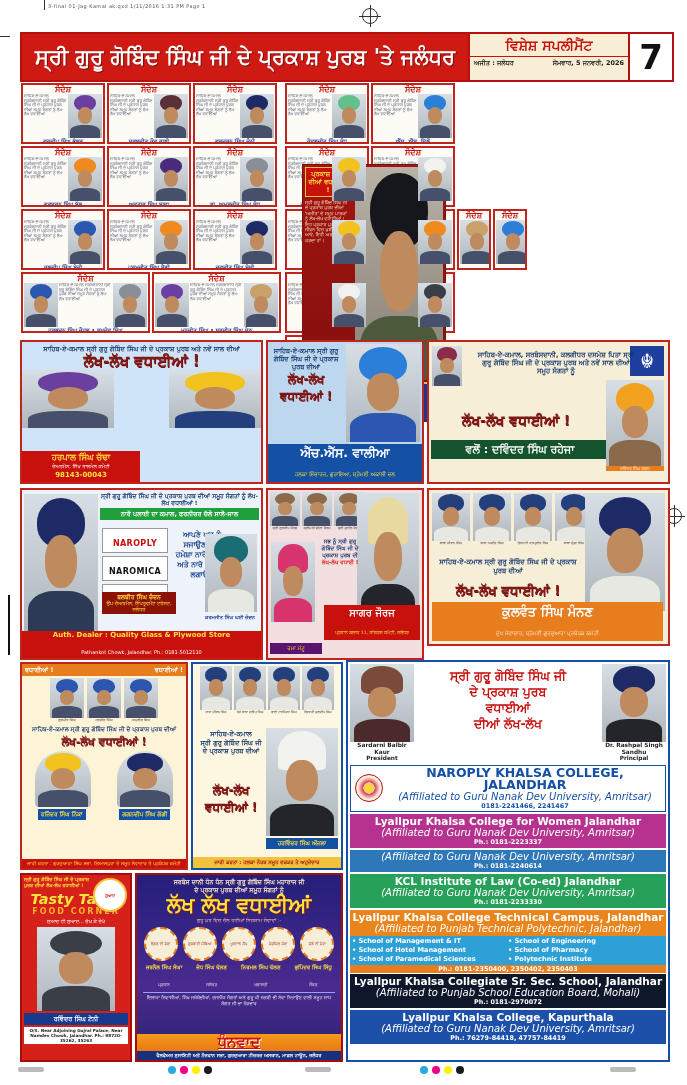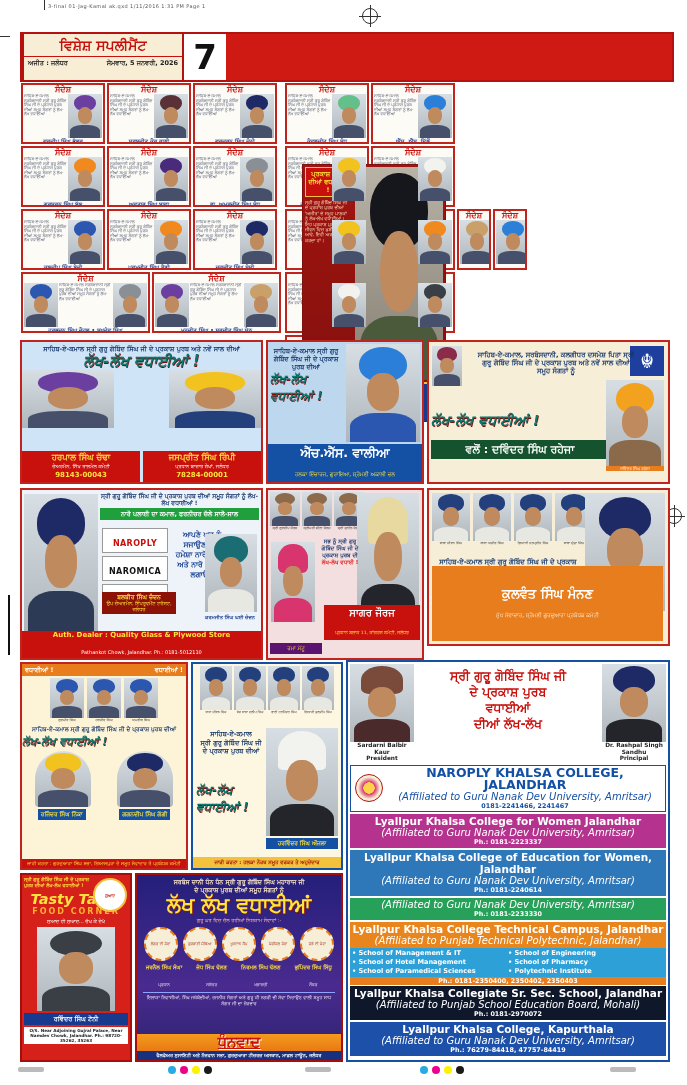--- a/index.html
+++ b/index.html
@@ -52,21 +52,21 @@
   .mu-photo{flex:1;position:relative;background:linear-gradient(#b9b2a6,#857f74);margin:2px;}
   .mu-photo .turban{border-radius:48%;background:#16161d;}
   .mu-band{background:#173a8f;text-align:center;padding:2px 0 3px;border-top:2px solid #f3c23c;}
   .mu-band b{color:#ffe23c;font-size:11px;display:block;}
   .mu-band span{font-size:6.5px;color:#fff;}
 
   
   .ad{box-sizing:border-box;position:absolute;overflow:hidden;}
   .chadha{top:340px;left:20px;width:243px;height:144px;background:#cfe4f6;border:2px solid #c0241c;display:flex;flex-direction:column;align-items:center;}
   .greet{font-size:6.5px;color:#12356d;font-weight:bold;text-align:center;line-height:8px;margin-top:3px;}
-  .bigred{color:#0f766e;font-weight:bold;font-size:15px;line-height:17px;text-align:left;text-shadow:.5px .5px 0 #7c0b08;font-style:italic;}
+  .bigred{color:#7f1d1d;font-weight:bold;font-size:15px;line-height:17px;text-align:center;text-shadow:.5px .5px 0 #7c0b08;}
   .chadha .persons{flex:1;display:flex;width:100%;justify-content:space-between;}
   .plate{background:#c8100c;color:#ffe23c;font-weight:bold;text-align:center;font-size:8.5px;line-height:9px;padding:2px;}
   .plate small{display:block;color:#fff;font-weight:normal;font-size:5px;}
   .plate em{display:block;font-style:normal;color:#ffe23c;font-size:7px;}
   .chadha .plate{width:114px;}
   .chadha .plates{display:flex;gap:3px;width:100%;}
 
   .walia{top:340px;left:266px;width:158px;height:144px;background:#bcd7ee;border:2px solid #c0241c;display:flex;flex-direction:column;}
   .walia .wtop{flex:1;display:flex;}
   .walia .wtxt{width:72px;padding:2px;}
@@ -112,21 +112,21 @@
   .george .gplate b{font-size:10px;display:block;}
   .george .gplate span{font-size:4.5px;color:#ffe23c;}
   .george .wplate{position:absolute;left:2px;bottom:4px;width:52px;background:#5a1470;color:#ffe23c;font-size:5.5px;text-align:center;padding:2px 0;}
 
   .mannan{top:488px;left:427px;width:243px;height:158px;background:#f6eed7;border:2px solid #c0241c;}
   .mannan .m4{position:absolute;left:3px;top:3px;display:flex;gap:3px;}
   .mannan .m4 .cell{width:38px;font-size:3.5px;color:#333;text-align:center;}
   .mannan .mmsg{position:absolute;left:4px;top:68px;width:150px;font-size:6.8px;font-weight:bold;color:#12356d;text-align:center;line-height:8.5px;}
   .mannan .bigred{position:absolute;left:4px;top:92px;width:150px;font-size:13.5px;}
   .mannan .mphoto{position:absolute;right:3px;top:3px;width:80px;height:118px;}
-  .mannan .mband{position:absolute;left:3px;bottom:3px;width:231px;background:#e87d1e;color:#fff;text-align:center;padding:20px 0;}
+  .mannan .mband{position:absolute;left:3px;bottom:3px;width:231px;background:#e87d1e;color:#fff;text-align:center;padding:2px 0;}
   .mannan .mband b{font-size:13px;display:block;}
   .mannan .mband span{font-size:5.5px;color:#ffe9c9;}
 
   
   .nikka{top:662px;left:20px;width:168px;height:208px;background:#fdf3d7;border:2px solid #c0241c;}
   .nikka .otop{background:#e87d1e;color:#fff;font-size:6.5px;font-weight:bold;display:flex;justify-content:space-between;padding:2px 3px;}
   .nikka .p3{display:flex;gap:3px;justify-content:center;margin:2px 0;}
   .nikka .p3 .cell{width:34px;font-size:3.5px;text-align:center;color:#333;}
   .nikka .greet{font-size:5.8px;}
   .nikka .bigred{font-size:11px;}
@@ -203,20 +203,21 @@
 <div class="page">
 
   <div class="printline">3-final 01-Jag-Kamal ak.qxd  1/11/2016  1:31 PM  Page 1</div>
   <div class="regmark" style="left:362px;top:8px;"></div>
   <div class="regmark" style="left:666px;top:508px;"></div>
   <div class="croph" style="left:0;top:36px;width:10px;"></div>
   <div class="cropv" style="left:44px;top:0;height:10px;"></div>
   <div class="cropv" style="left:8px;top:595px;height:60px;background:#111;width:2px;"></div>
 
   <div class="masthead">
+    <div class="m-title">ਸ੍ਰੀ ਗੁਰੂ ਗੋਬਿੰਦ ਸਿੰਘ ਜੀ ਦੇ ਪ੍ਰਕਾਸ਼ ਪੁਰਬ 'ਤੇ ਜਲੰਧਰ</div>
     <div class="m-supp">
       <b>ਵਿਸ਼ੇਸ਼ ਸਪਲੀਮੈਂਟ</b>
       <div class="row">
         <span>ਅਜੀਤ : ਜਲੰਧਰ</span>
         <span>ਸੋਮਵਾਰ, 5 ਜਨਵਰੀ, 2026</span>
       </div>
     </div>
     <div class="m-page">7</div>
   </div>
 
@@ -571,23 +572,20 @@
         </div>
       <div class="photo" style="width:92px;height:58px;">
           <i class="turban" style="background:#f2c21e"></i>
           <i class="face"></i>
           <i class="pbody" style="background:#24407c"></i>
         </div>
     </div>
     <div class="plates">
       <div class="plate">
         <span>ਹਰਪਾਲ ਸਿੰਘ ਚੱਢਾ</span><small>ਚੇਅਰਮੈਨ, ਸਿੱਖ ਤਾਲਮੇਲ ਕਮੇਟੀ</small><em>98143-00043</em>
-      </div>
-      <div class="plate">
-        <span>ਜਸਪ੍ਰੀਤ ਸਿੰਘ ਰਿੰਪੀ</span><small>ਪ੍ਰਧਾਨ ਬਾਜ਼ਾਰ ਸ਼ੇਖਾਂ, ਜਲੰਧਰ</small><em>78284-00001</em>
       </div>
     </div>
   </div>
 
   <div class="ad walia">
     <div class="wtop">
       <div class="wtxt">
         <div class="greet">ਸਾਹਿਬ-ਏ-ਕਮਾਲ ਸ੍ਰੀ ਗੁਰੂ ਗੋਬਿੰਦ ਸਿੰਘ ਜੀ ਦੇ ਪ੍ਰਕਾਸ਼ ਪੁਰਬ ਦੀਆਂ</div>
         <div class="bigred" style="font-size:12px">ਲੱਖ-ਲੱਖ ਵਧਾਈਆਂ !</div>
       </div>
@@ -955,26 +953,26 @@
     <div style="display:contents">
       
     
         <div class="band" style="background: rgb(181, 51, 143);">
           <b>Lyallpur Khalsa College  for Women Jalandhar</b>
           <i>(Affiliated to Guru Nanak Dev University, Amritsar)</i>
           <span>Ph.: 0181-2223337</span>
         </div>
       
         <div class="band" style="background: rgb(46, 119, 184);">
-          <b>Lyallpur Khalsa College of Education  for Women, Jalandhar</b>
           <i>(Affiliated to Guru Nanak Dev University, Amritsar)</i>
           <span>Ph.: 0181-2240614</span>
         </div>
       
         <div class="band" style="background: rgb(39, 160, 90);">
+          <b>KCL Institute of Law (Co-ed) Jalandhar</b>
           <i>(Affiliated to Guru Nanak Dev University, Amritsar)</i>
           <span>Ph.: 0181-2233330</span>
         </div>
       </div>
 
     <div class="band" style="margin-bottom: 0px; background: rgb(232, 133, 28);">
       <b>Lyallpur Khalsa College Technical Campus, Jalandhar</b>
         <i>(Affiliated to Punjab Technical Polytechnic, Jalandhar)</i>
     </div>
     <div class="schools">

